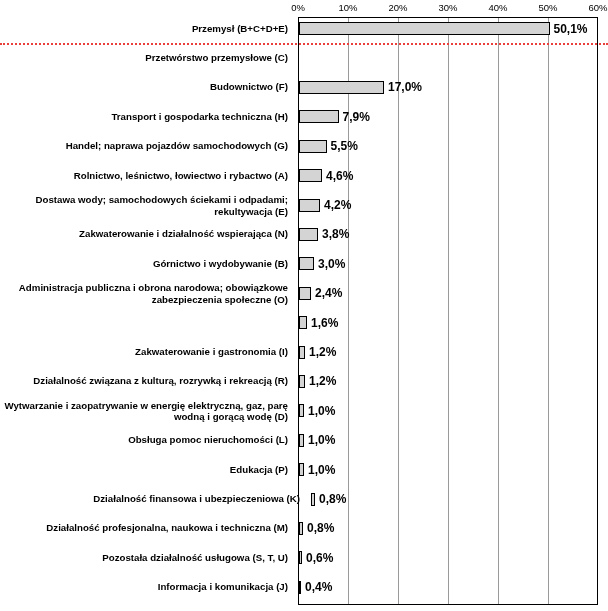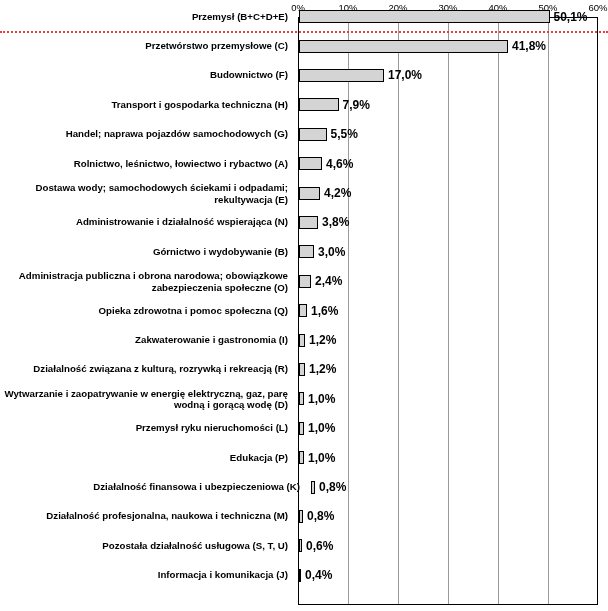--- a/index.html
+++ b/index.html
@@ -48,21 +48,21 @@
     position: absolute;
     top: 0;
     font-size: 9.5px;
     color: #000000;
     transform: translateX(-50%);
     white-space: nowrap;
   }
   .rows {
     position: absolute;
     left: 0;
-    top: 2px;
+    top: 14px;
     width: 608px;
     height: 588px;
   }
   .row {
     position: absolute;
     left: 0;
     width: 608px;
     display: flex;
     align-items: center;
   }
@@ -133,24 +133,20 @@
   <div class="rows">
       <div class="row" style="top: 0px; height: 29.4px;">
         <div class="cat-label" style="top: 50%; transform: translateY(-50%);">Przemysł (B+C+D+E)</div>
         <div class="bar-wrap">
           <div class="bar" style="width: 250.5px; background: rgb(212, 212, 212); border-color: rgb(0, 0, 0);"></div>
           <span class="bar-value">50,1%</span>
         </div>
       </div>
       <div class="row" style="top: 29.4px; height: 29.4px;">
         <div class="cat-label" style="top: 50%; transform: translateY(-50%);">Przetwórstwo przemysłowe (C)</div>
-        <div class="bar-wrap">
-          <div class="bar" style="width: 209px; background: rgb(212, 212, 212); border-color: rgb(0, 0, 0);"></div>
-          <span class="bar-value">41,8%</span>
-        </div>
       </div>
       <div class="row" style="top: 58.8px; height: 29.4px;">
         <div class="cat-label" style="top: 50%; transform: translateY(-50%);">Budownictwo (F)</div>
         <div class="bar-wrap">
           <div class="bar" style="width: 85px; background: rgb(212, 212, 212); border-color: rgb(0, 0, 0);"></div>
           <span class="bar-value">17,0%</span>
         </div>
       </div>
       <div class="row" style="top: 88.2px; height: 29.4px;">
         <div class="cat-label" style="top: 50%; transform: translateY(-50%);">Transport i gospodarka techniczna (H)</div>
@@ -174,42 +170,41 @@
         </div>
       </div>
       <div class="row" style="top: 176.4px; height: 29.4px;">
         <div class="cat-label" style="top: 50%; transform: translateY(-50%);">Dostawa wody; samochodowych ściekami i odpadami; rekultywacja (E)</div>
         <div class="bar-wrap">
           <div class="bar" style="width: 21px; background: rgb(212, 212, 212); border-color: rgb(0, 0, 0);"></div>
           <span class="bar-value">4,2%</span>
         </div>
       </div>
       <div class="row" style="top: 205.8px; height: 29.4px;">
-        <div class="cat-label" style="top: 50%; transform: translateY(-50%);">Administrowanie i działalność wspierająca (N)</div>
+        <div class="cat-label" style="top: 50%; transform: translateY(-50%);">Zakwaterowanie i działalność wspierająca (N)</div>
         <div class="bar-wrap">
           <div class="bar" style="width: 19px; background: rgb(212, 212, 212); border-color: rgb(0, 0, 0);"></div>
           <span class="bar-value">3,8%</span>
         </div>
       </div>
       <div class="row" style="top: 235.2px; height: 29.4px;">
         <div class="cat-label" style="top: 50%; transform: translateY(-50%);">Górnictwo i wydobywanie (B)</div>
         <div class="bar-wrap">
           <div class="bar" style="width: 15px; background: rgb(212, 212, 212); border-color: rgb(0, 0, 0);"></div>
           <span class="bar-value">3,0%</span>
         </div>
       </div>
       <div class="row" style="top: 264.6px; height: 29.4px;">
         <div class="cat-label" style="top: 50%; transform: translateY(-50%);">Administracja publiczna i obrona narodowa; obowiązkowe zabezpieczenia społeczne (O)</div>
         <div class="bar-wrap">
           <div class="bar" style="width: 12px; background: rgb(212, 212, 212); border-color: rgb(0, 0, 0);"></div>
           <span class="bar-value">2,4%</span>
         </div>
       </div>
       <div class="row" style="top: 294px; height: 29.4px;">
-        <div class="cat-label" style="top: 50%; transform: translateY(-50%);">Opieka zdrowotna i pomoc społeczna (Q)</div>
         <div class="bar-wrap">
           <div class="bar" style="width: 8px; background: rgb(212, 212, 212); border-color: rgb(0, 0, 0);"></div>
           <span class="bar-value">1,6%</span>
         </div>
       </div>
       <div class="row" style="top: 323.4px; height: 29.4px;">
         <div class="cat-label" style="top: 50%; transform: translateY(-50%);">Zakwaterowanie i gastronomia (I)</div>
         <div class="bar-wrap">
           <div class="bar" style="width: 6px; background: rgb(212, 212, 212); border-color: rgb(0, 0, 0);"></div>
           <span class="bar-value">1,2%</span>
@@ -223,21 +218,21 @@
         </div>
       </div>
       <div class="row" style="top: 382.2px; height: 29.4px;">
         <div class="cat-label" style="top: 50%; transform: translateY(-50%);">Wytwarzanie i zaopatrywanie w energię elektryczną, gaz, parę wodną i gorącą wodę (D)</div>
         <div class="bar-wrap">
           <div class="bar" style="width: 5px; background: rgb(212, 212, 212); border-color: rgb(0, 0, 0);"></div>
           <span class="bar-value">1,0%</span>
         </div>
       </div>
       <div class="row" style="top: 411.6px; height: 29.4px;">
-        <div class="cat-label" style="top: 50%; transform: translateY(-50%);">Przemysł ryku nieruchomości (L)</div>
+        <div class="cat-label" style="top: 50%; transform: translateY(-50%);">Obsługa pomoc nieruchomości (L)</div>
         <div class="bar-wrap">
           <div class="bar" style="width: 5px; background: rgb(212, 212, 212); border-color: rgb(0, 0, 0);"></div>
           <span class="bar-value">1,0%</span>
         </div>
       </div>
       <div class="row" style="top: 441px; height: 29.4px;">
         <div class="cat-label" style="top: 50%; transform: translateY(-50%);">Edukacja (P)</div>
         <div class="bar-wrap">
           <div class="bar" style="width: 5px; background: rgb(212, 212, 212); border-color: rgb(0, 0, 0);"></div>
           <span class="bar-value">1,0%</span>

